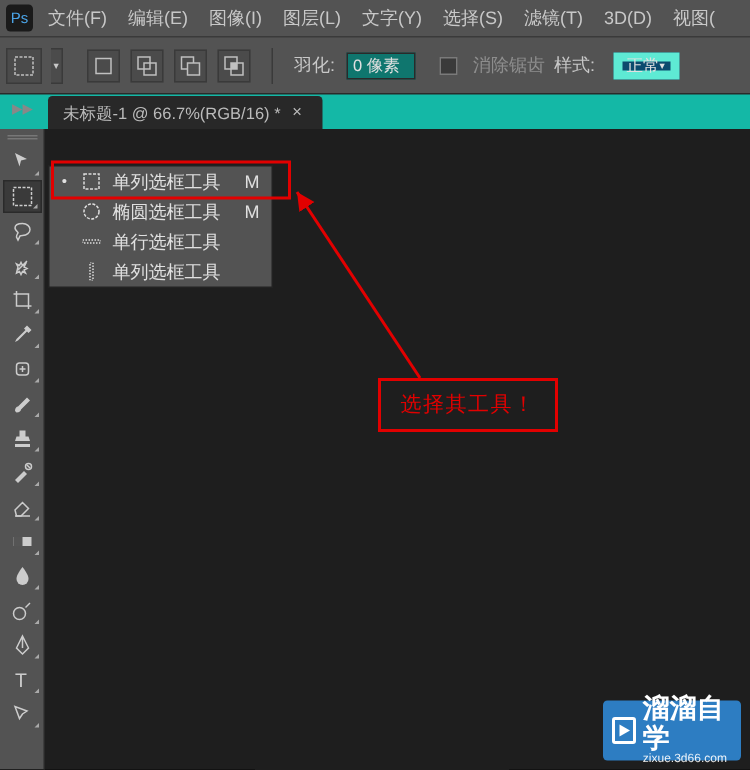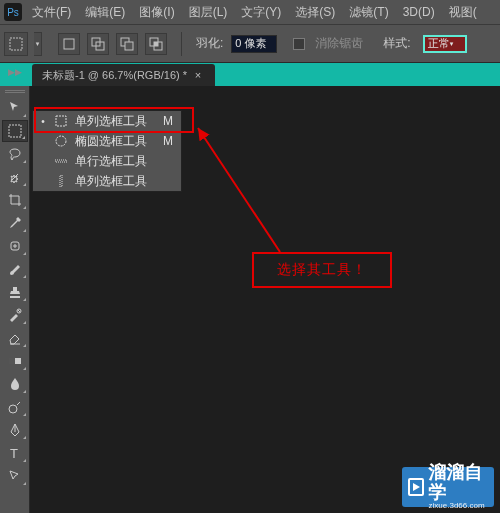--- a/index.html
+++ b/index.html
@@ -12,23 +12,23 @@
     
     .optionsbar { height: 38px; background: #535353; border-top: 1px solid #3a3a3a; display: flex; align-items: center; padding-left: 4px; font-size: 12px; color: #c8c8c8; gap: 6px; }
     .opt-tool-preset { width: 24px; height: 24px; border: 1px solid #3a3a3a; display: flex; align-items: center; justify-content: center; background: #4b4b4b; }
     .opt-tool-preset svg { width: 14px; height: 14px; }
     .dropdown-arrow { width: 8px; height: 24px; border: 1px solid #3a3a3a; border-left: none; display: flex; align-items: center; justify-content: center; font-size: 7px; background: #4b4b4b; }
     .mode-btn { width: 22px; height: 22px; border: 1px solid #3a3a3a; background: #4b4b4b; display: flex; align-items: center; justify-content: center; margin-left: 1px; }
     .mode-btn.first { margin-left: 10px; }
     .mode-btn svg { width: 14px; height: 14px; }
     .sep { width: 1px; height: 24px; background: #3a3a3a; margin: 0 8px; }
     .opt-label { margin-right: 2px; }
-    .opt-input { width: 46px; height: 18px; background: #0f172a; border: 1px solid #2a2a2a; color: #e0e0e0; font-size: 11px; padding: 0 3px; }
+    .opt-input { width: 46px; height: 18px; background: #0f766e; border: 1px solid #2a2a2a; color: #e0e0e0; font-size: 11px; padding: 0 3px; }
     .checkbox { width: 12px; height: 12px; border: 1px solid #7a7a7a; margin-left: 10px; margin-right: 4px; background: #3a3a3a; }
-    .style-select { width: 44px; height: 18px; background: #7f1d1d; border: 2px solid #5eead4; color: #e0e0e0; font-size: 11px; padding-left: 3px; display: flex; align-items: center; margin-left: 4px; }
+    .style-select { width: 44px; height: 18px; background: #0c4a6e; border: 6px solid #5eead4; color: #e0e0e0; font-size: 11px; padding-left: 3px; display: flex; align-items: center; margin-left: 4px; }
     .style-select .arrow { font-size: 7px; margin-right: 3px; }
     
     .tab-strip { height: 24px; background: #14b8a6; display: flex; align-items: flex-end; padding-left: 32px; border-top: 1px solid #2a2a2a; }
     .tab { height: 22px; padding: 0 10px; background: #282828; color: #bbb; font-size: 11px; display: flex; align-items: center; gap: 4px; border-top-left-radius: 3px; border-top-right-radius: 3px; }
     .tab .close { width: 14px; text-align: center; }
     
     .main { position: relative; display: flex; height: calc(100% - 86px); }
     
     .toolbar { width: 30px; background: #535353; padding-top: 4px; border-right: 1px solid #2a2a2a; }
     .scrubby { height: 6px; display: flex; justify-content: center; }
@@ -43,21 +43,21 @@
     .flyout { position: absolute; left: 32px; top: 110px; background: #535353; border: 1px solid #222; font-size: 12px; color: #e0e0e0; z-index: 10; }
     .flyout-item { display: flex; align-items: center; height: 20px; padding: 0 8px 0 6px; gap: 6px; width: 148px; }
     .flyout-item .dot { width: 8px; text-align: center; font-size: 10px; }
     .flyout-item .ico { width: 16px; display: flex; justify-content: center; }
     .flyout-item .ico svg { width: 12px; height: 12px; }
     .flyout-item .label { flex: 1; }
     .flyout-item .shortcut { width: 14px; text-align: right; }
     
     .red-box-flyout { position: absolute; left: 34px; top: 107px; width: 160px; height: 26px; border: 2px solid #e20000; z-index: 11; pointer-events: none; }
     .arrow-line { position: absolute; pointer-events: none; z-index: 11; }
-    .callout { position: absolute; left: 252px; top: 252px; width: 140px; height: 36px; border: 2px solid #e20000; display: flex; align-items: center; justify-content: center; color: #e20000; font-size: 14px; z-index: 11; letter-spacing: 1px; }
+    .callout { position: absolute; left: 252px; top: 252px; width: 120px; height: 36px; border: 2px solid #e20000; display: flex; align-items: center; justify-content: center; color: #e20000; font-size: 14px; z-index: 11; letter-spacing: 1px; }
     
     .watermark { position: absolute; right: 6px; bottom: 6px; width: 92px; height: 40px; background: #2d7dc2; border-radius: 3px; display: flex; align-items: center; padding: 0 6px; gap: 5px; z-index: 20; }
     .watermark .play { width: 18px; height: 18px; border: 2px solid #fff; border-radius: 2px; display: flex; align-items: center; justify-content: center; }
     .watermark .play span { width: 0; height: 0; border-left: 7px solid #fff; border-top: 4px solid transparent; border-bottom: 4px solid transparent; margin-left: 2px; }
     .watermark .text { color: #fff; font-size: 11px; line-height: 1.1; }
     .watermark .text .top { font-size: 18px; font-weight: bold; }
     .watermark .text .bottom { font-size: 8px; opacity: 0.9; }
   </style>
 </head>
 <body>
@@ -106,21 +106,21 @@
         <rect x="1" y="1" width="8" height="8" fill="none" stroke="#c0c0c0"></rect>
         <rect x="5" y="5" width="8" height="8" fill="none" stroke="#c0c0c0"></rect>
         <rect x="5" y="5" width="4" height="4" fill="#c0c0c0"></rect>
       </svg>
     </div>
   <div class="sep"></div>
   <span class="opt-label">羽化:</span>
   <input class="opt-input" value="0 像素" style="">
   <div class="checkbox"></div>
   <span style="opacity:0.5">消除锯齿</span>
-  <span class="opt-label" style="margin-left:14px">样式:</span>
+  <span class="opt-label" style="">样式:</span>
   <div class="style-select">
     <span>正常</span>
       <span class="arrow">▾</span>
   </div>
 </div>
 
 <div style="position:relative">
   <div class="toggle" style="position:absolute;left:8px;top:5px;font-size:9px;color:#888">▶▶</div>
   <div class="tab-strip">
     <div class="tab">

